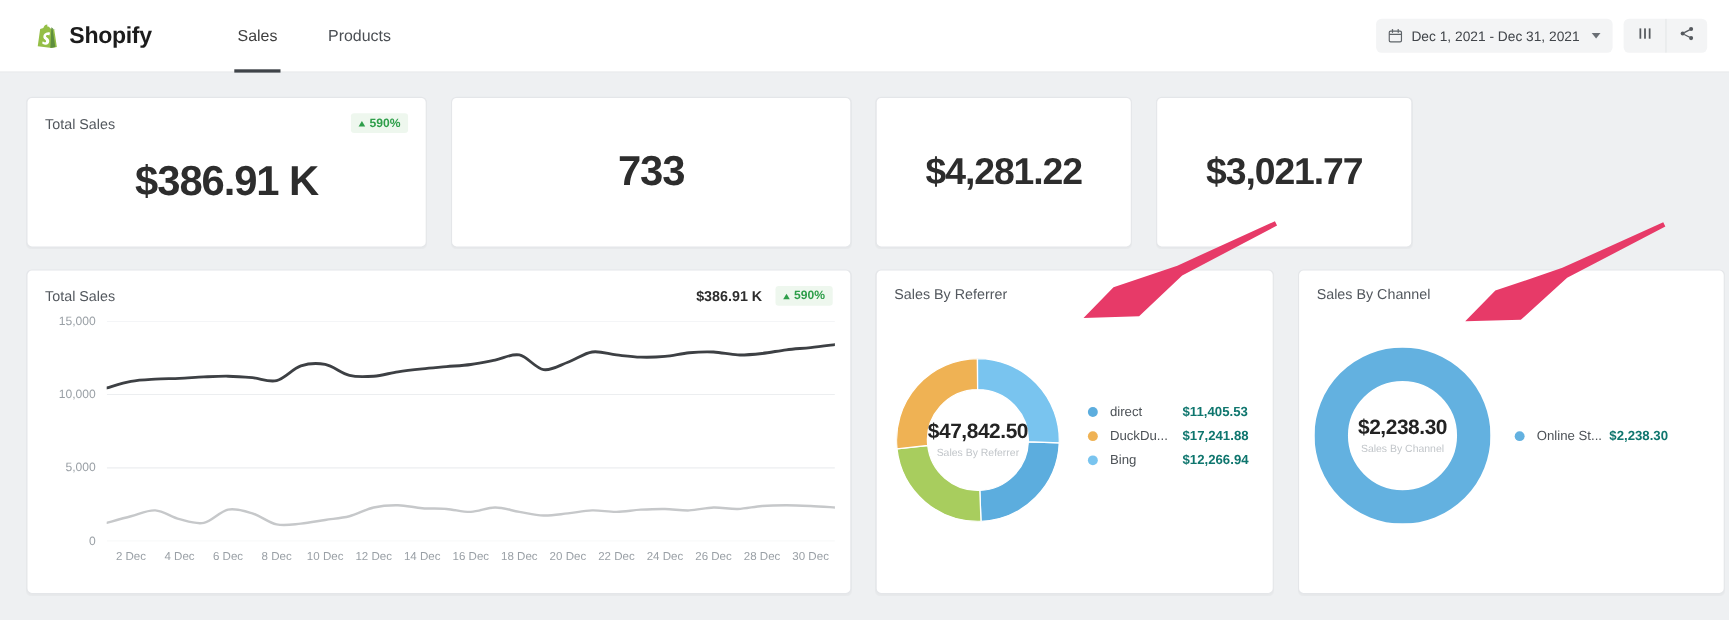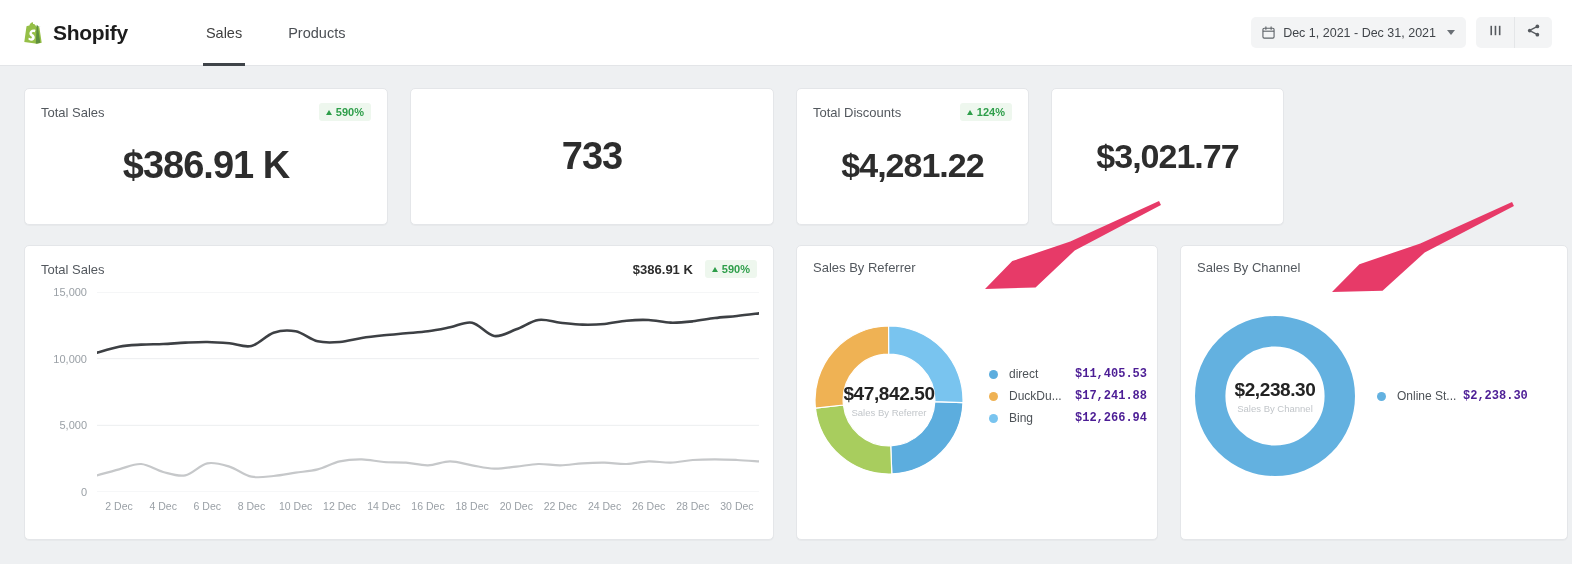--- a/index.html
+++ b/index.html
@@ -11,21 +11,21 @@
     -webkit-font-smoothing: antialiased;
   }
   #app { position: relative; width: 1572px; height: 564px; }
 
   
   .topbar {
     position: absolute; top: 0; left: 0;
     width: 1572px; height: 66px;
     background: #ffffff;
     border-bottom: 1px solid #e3e5e8;
-    display: flex; align-items: center;
+    display: flex; align-items: center; padding-left: 10px;
   }
   .brand { display: flex; align-items: center; margin-left: 22px; }
   .shopify-bag { width: 22px; height: 23px; position: relative; display: block; }
   .brand-name {
     font-size: 21px; font-weight: bold; color: #1c1c1c;
     margin-left: 9px; letter-spacing: -0.3px;
   }
   .nav { display: flex; align-items: center; margin-left: 31px; height: 66px; }
   .nav-tab {
     font-size: 14.5px; color: #4b4f54;
@@ -142,21 +142,21 @@
   .donut-center-value { font-size: 19px; font-weight: bold; color: #232323; letter-spacing: -0.4px; }
   .donut-center-label { font-size: 9.5px; color: #c2c6ca; margin-top: 2px; }
 
   .legend { position: absolute; font-size: 12px; }
   .legend-row { display: flex; align-items: center; height: 22px; }
   .legend-dot { width: 9px; height: 9px; border-radius: 50%; flex: none; }
   .legend-name {
     color: #4d5257; margin-left: 11px;
     white-space: nowrap; overflow: hidden;
   }
-  .legend-val { font-weight: bold; color: #4c1d95; text-align: left; white-space: nowrap; font-family: Liberation Mono, monospace; }
+  .legend-val { font-weight: bold; color: #0f766e; text-align: left; white-space: nowrap; }
 
   .legend.referrer .legend-name { width: 66px; }
   .legend.referrer .legend-val { width: 80px; }
   .legend.channel .legend-name { width: 66px; }
   .legend.channel .legend-val { width: 80px; }
 
   
   .arrow-layer {
     position: absolute; left: 0; top: 0; width: 1572px; height: 564px;
     pointer-events: none;
@@ -239,27 +239,20 @@
       </div>
       <div class="kpi-value">$386.91 K</div>
     </div>
 
     <div class="kpi-card w2">
       <div class="kpi-value">733</div>
     </div>
 
 
     <div class="kpi-card w4">
-      <div class="kpi-head">
-        <span class="kpi-title">Total Discounts</span>
-        <span class="badge">
-          <span class="uptri"></span>
-          <span>124%</span>
-        </span>
-      </div>
       <div class="kpi-value">$4,281.22</div>
     </div>
 
     <div class="kpi-card w5">
       <div class="kpi-value">$3,021.77</div>
     </div>
   </div>
 
   <div class="bottom-row">
 

